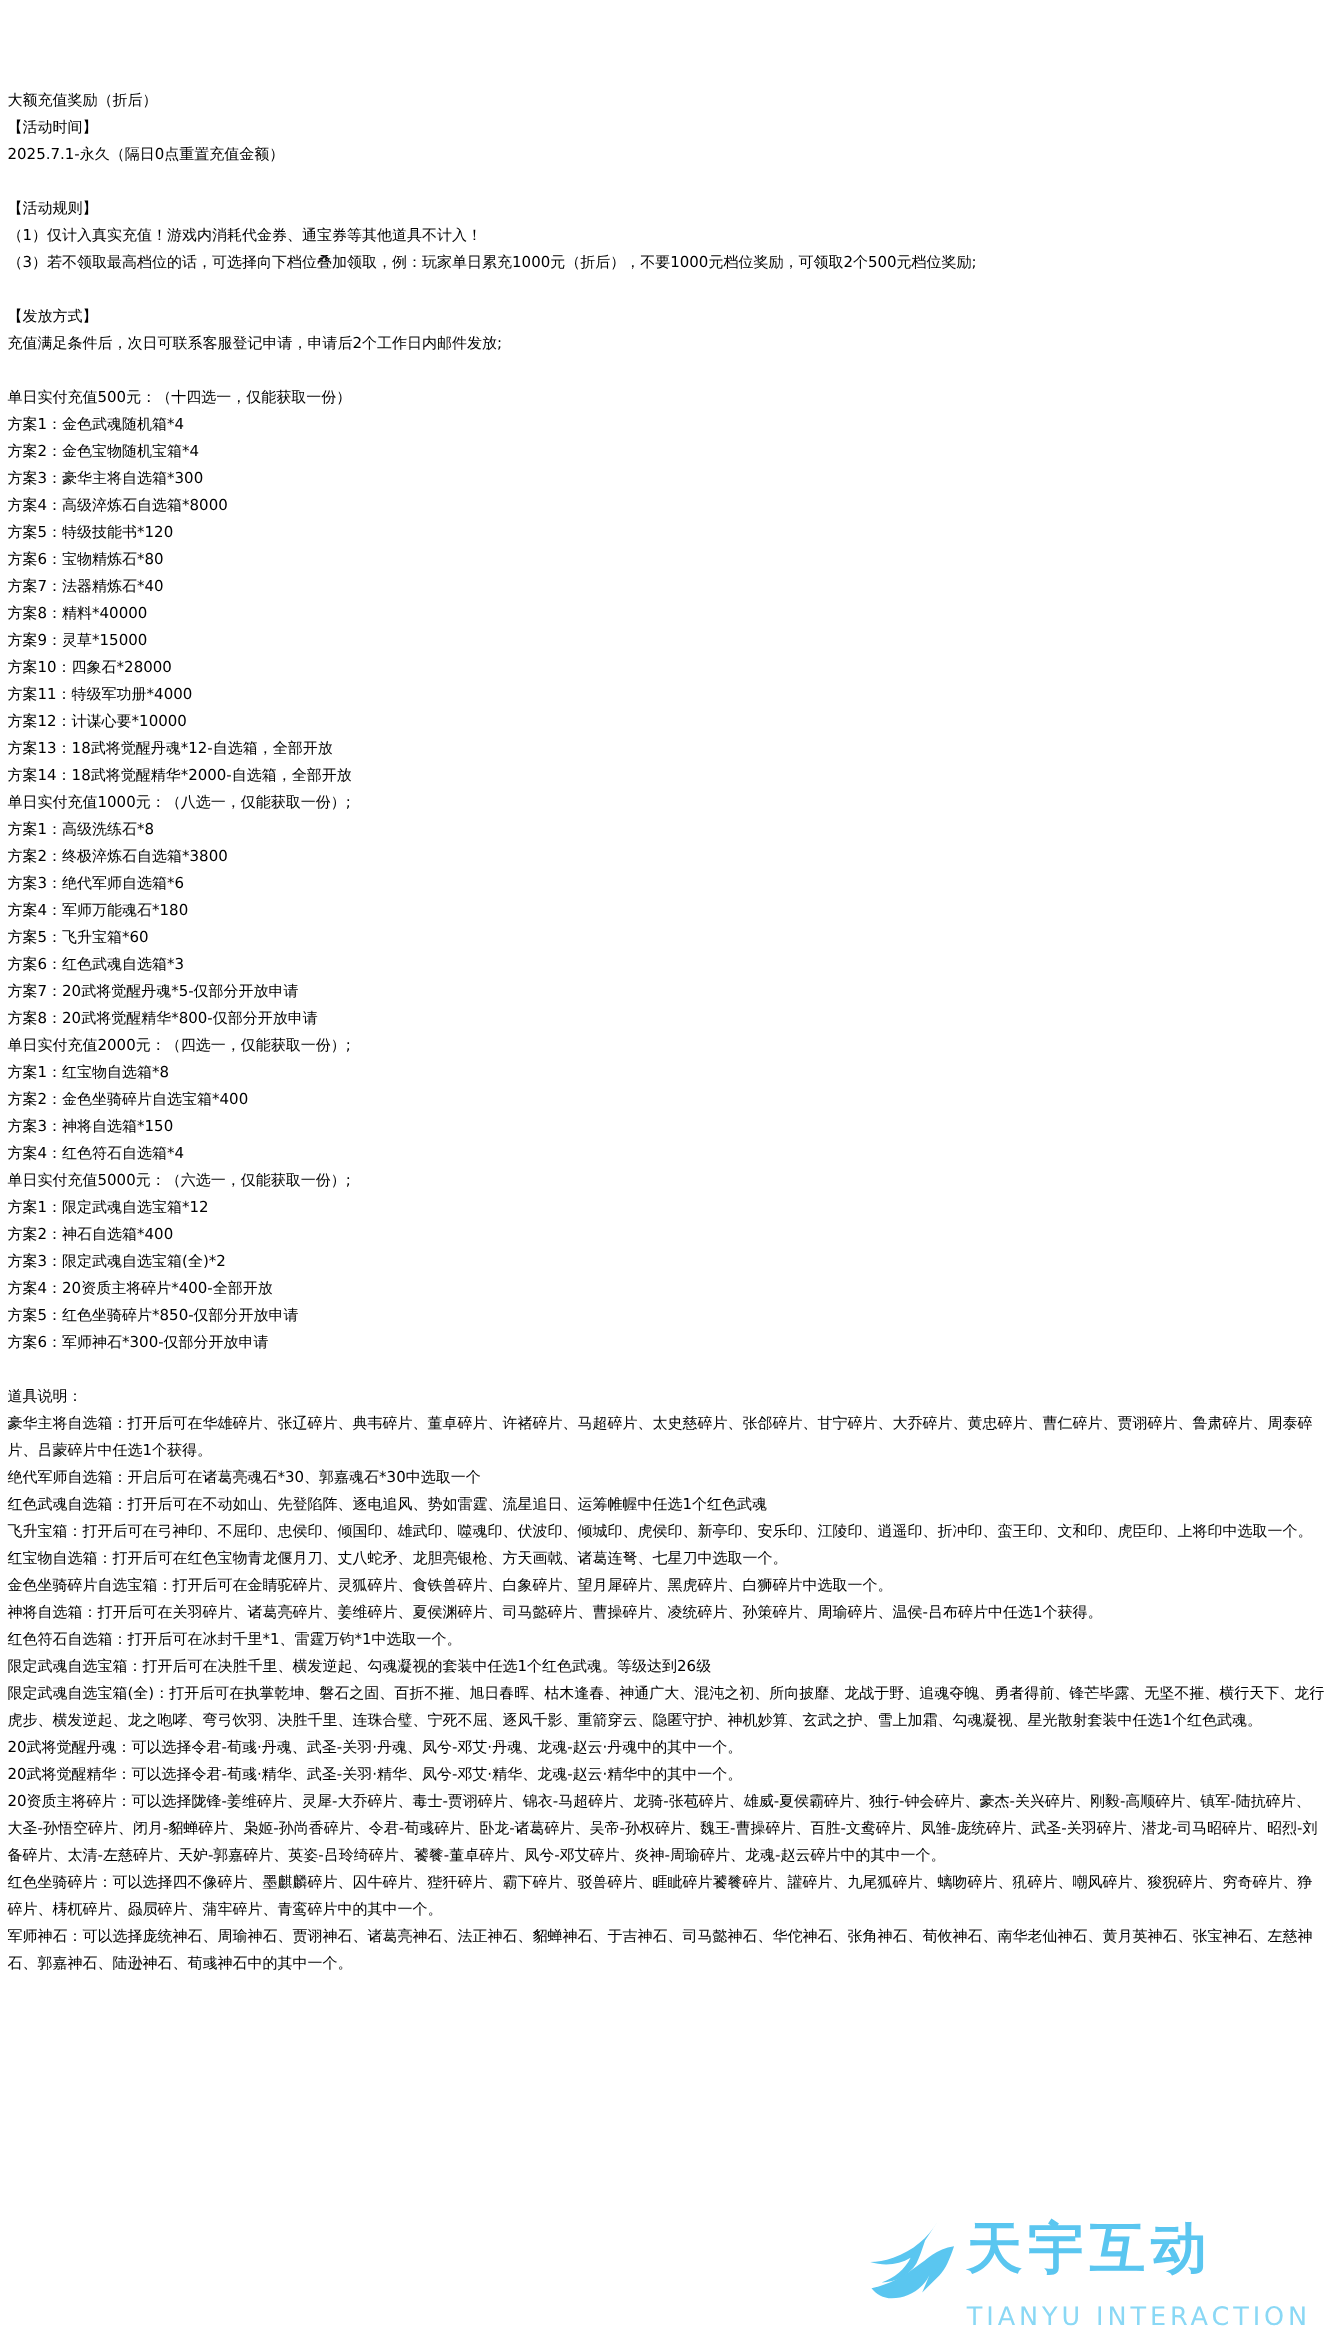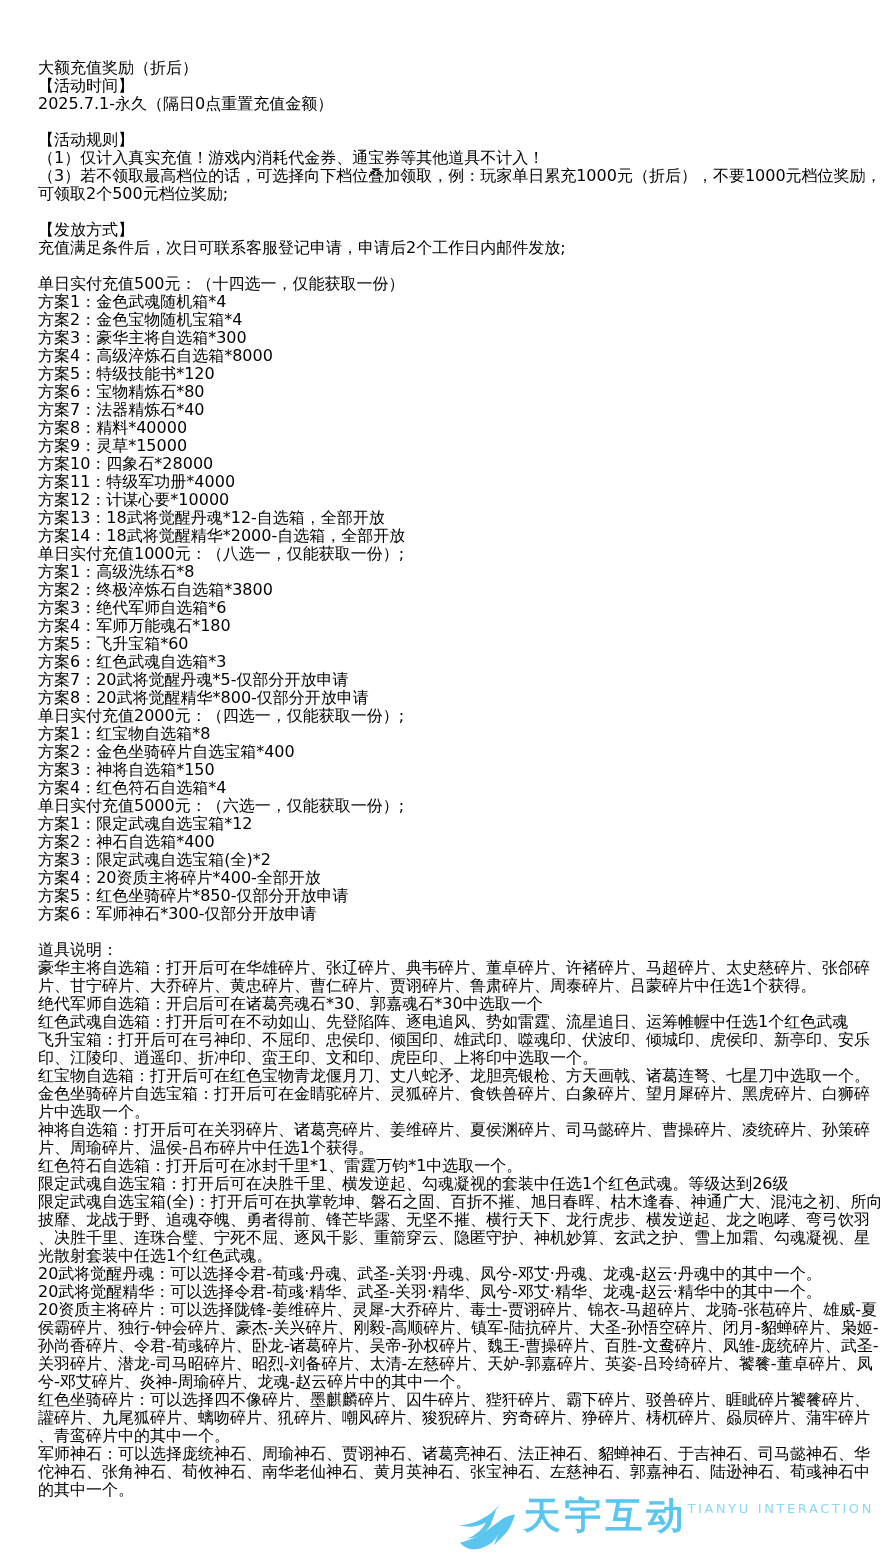--- a/index.html
+++ b/index.html
@@ -6,48 +6,47 @@
   body {
     width: 884px; height: 1555px;
     background: #ffffff;
     position: relative;
     overflow: hidden;
     font-family: "DejaVu Sans", "Liberation Sans", sans-serif;
   }
   .doc {
     position: absolute;
     top: 59px; left: 5px; right: 1px;
-    font-size: 16px;
+    font-size: 10px;
     line-height: 18px;
     color: #000000;
     word-break: break-all;
     line-break: anywhere;
-    margin-left: 33px;
   }
   .line { min-height: 18px; }
   .logo {
     position: absolute;
     right: 10px; bottom: 0px;
     display: flex;
     align-items: flex-start;
     gap: 7px;
   }
   .logo-bird { width: 58px; height: 56px; margin-top: 2px; }
-  .logo-textcol { display: flex; flex-direction: row; }
+  .logo-textcol { display: flex; flex-direction: column; }
   .logo-cn {
     font-size: 37px;
     font-weight: bold;
     letter-spacing: 4px;
     line-height: 1.0;
     white-space: nowrap;
   }
   .logo-en {
-    font-size: 13px;
+    font-size: 17px;
     letter-spacing: 2.6px;
-    margin-top: 4px;
+    margin-top: 18px;
     white-space: nowrap;
   }
 </style>
 </head>
 <body>
 
 <div class="doc">
   <div class="line">大额充值奖励（折后）</div>
 
 <div class="line">【活动时间】</div>

